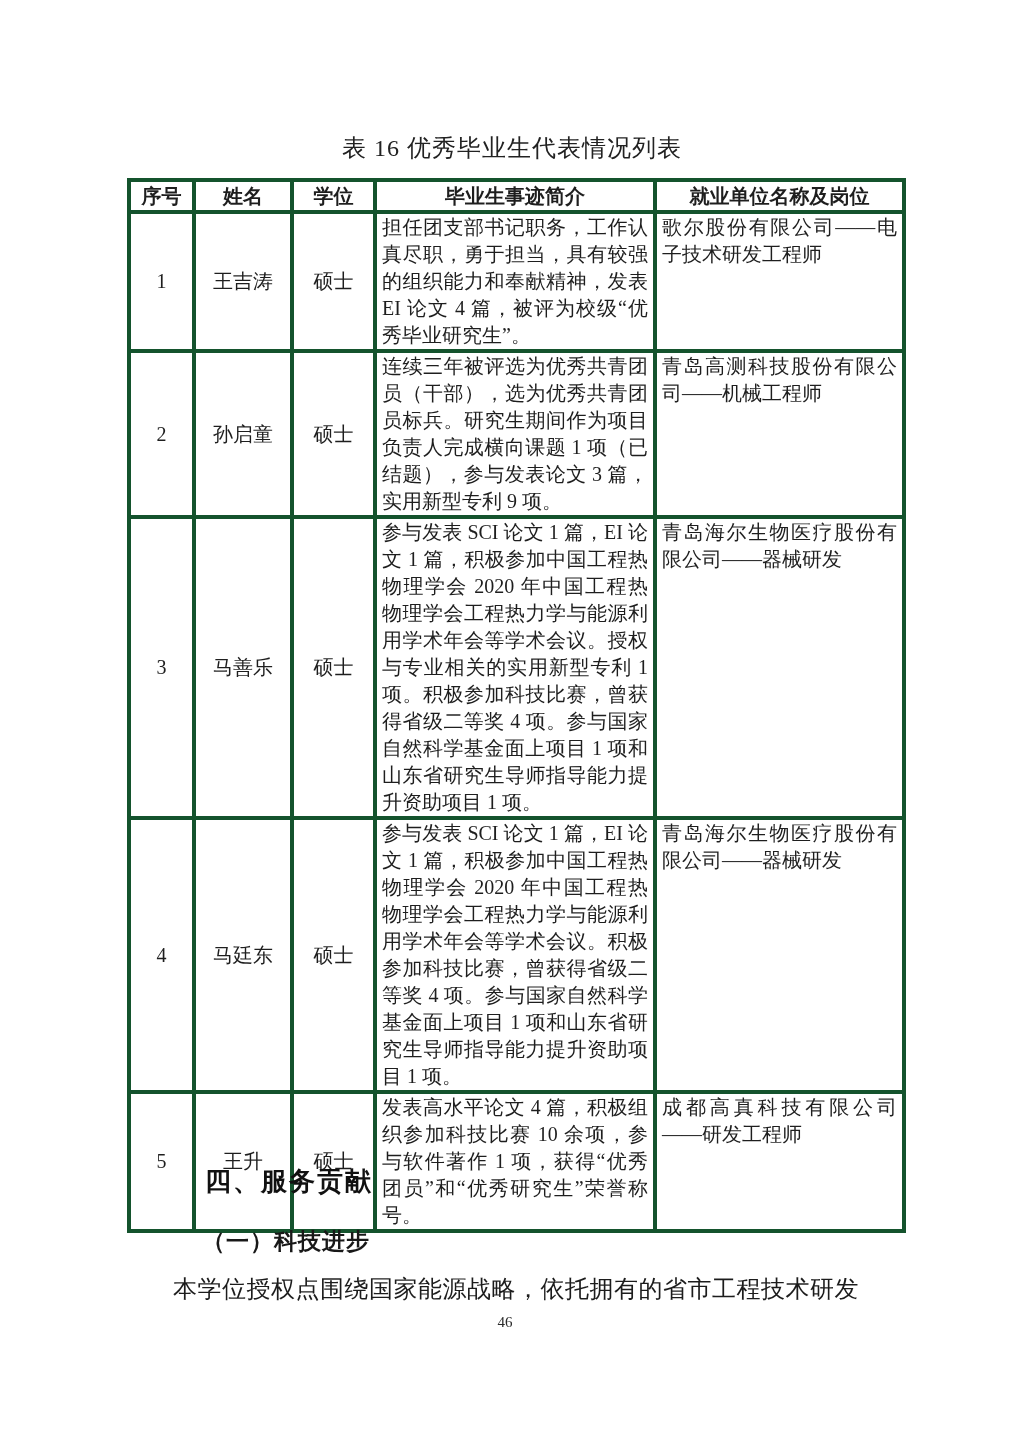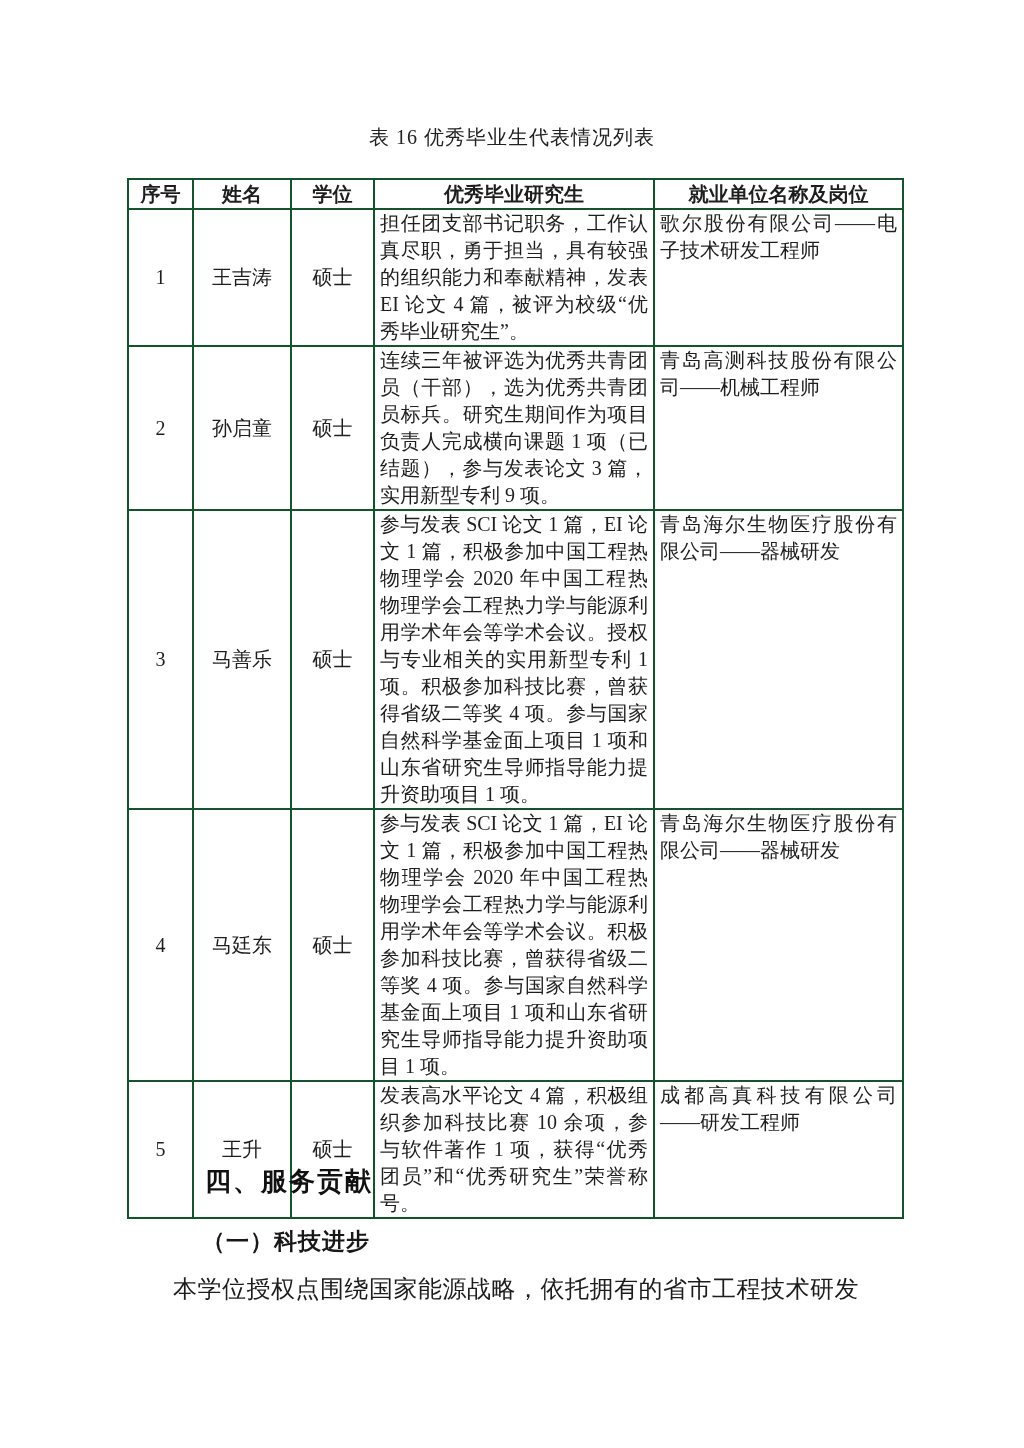--- a/index.html
+++ b/index.html
@@ -7,35 +7,35 @@
     position:relative;
     width:1024px;height:1448px;
     margin:0 auto;
     background:#ffffff;
     font-family:"Liberation Serif","DejaVu Serif",serif;
     color:#1e1e1e;
     overflow:hidden;
   }
   .doc-title{
     position:absolute;
-    top:124px;left:0;right:0;
+    top:132px;left:0;right:0;
     text-align:center;
-    font-size:20px;
+    font-size:24px;
     letter-spacing:1px;
     color:#222;
   }
   table.grad-table{
     position:absolute;
     top:178px;left:127px;
     width:775px;
     border-collapse:collapse;
     table-layout:fixed;
   }
   .grad-table th,.grad-table td{
-    border:2px solid #14532d;
+    border:4px solid #14532d;
     font-size:20px;
     line-height:27px;
     padding:0 5px;
     overflow:hidden;
   }
   .grad-table th{
     font-weight:bold;
     text-align:center;
     height:28px;
     padding:0 2px;
@@ -104,21 +104,21 @@
       <col style="width:98px">
       <col style="width:83px">
       <col style="width:280px">
       <col style="width:249px">
     </colgroup>
     <thead>
       <tr>
         <th>序号</th>
         <th>姓名</th>
         <th>学位</th>
-        <th>优秀毕业研究生</th>
+        <th>毕业生事迹简介</th>
         <th>就业单位名称及岗位</th>
       </tr>
     </thead>
     <tbody>
         <tr>
           <td class="td-center">1</td>
           <td class="td-center">王吉涛</td>
           <td class="td-center">硕士</td>
           <td class="td-text">担任团支部书记职务，工作认真尽职，勇于担当，具有较强的组织能力和奉献精神，发表 EI 论文 4 篇，被评为校级“优秀毕业研究生”。</td>
           <td class="td-text">歌尔股份有限公司——电子技术研发工程师</td>
@@ -153,14 +153,15 @@
         </tr>
       </tbody>
   </table>
 
   <div class="section-heading-1">四、服务贡献</div>
 
   <div class="section-heading-2">（一）科技进步</div>
 
   <div class="body-paragraph">本学位授权点围绕国家能源战略，依托拥有的省市工程技术研发</div>
 
+  <div class="page-number">46</div>
 
 </div>
 
 </body></html>

